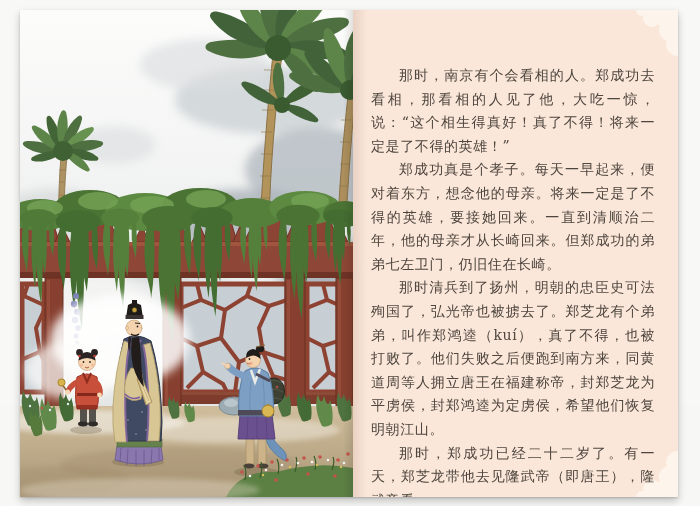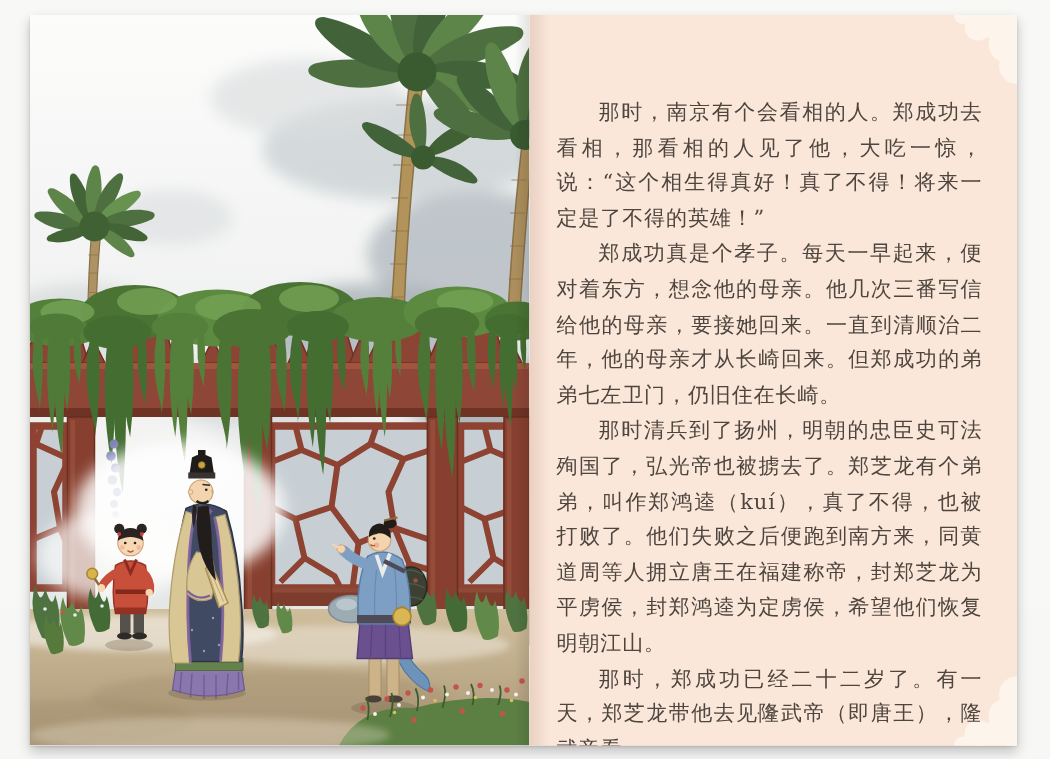--- a/index.html
+++ b/index.html
@@ -469,21 +469,21 @@
             <circle cx="30" cy="10" r="9"></circle>
             <circle cx="48" cy="22" r="11"></circle>
           <circle cx="56" cy="36" r="12"></circle>
             <circle cx="20" cy="2" r="6"></circle>
             <circle cx="58" cy="10" r="12"></circle>
         </g>
       </svg>
 
       <div class="story">
         <p>那时，南京有个会看相的人。郑成功去看相，那看相的人见了他，大吃一惊，说：“这个相生得真好！真了不得！将来一定是了不得的英雄！”</p>
-        <p>郑成功真是个孝子。每天一早起来，便对着东方，想念他的母亲。他几次三番写信给他的母亲，要接她回来。一直到清顺治二年，他的母亲才从长崎回来。但郑成功的弟弟七左卫门，仍旧住在长崎。</p>
+        <p>郑成功真是个孝子。每天一早起来，便对着东方，想念他的母亲。将来一定是了不得的英雄，要接她回来。一直到清顺治二年，他的母亲才从长崎回来。但郑成功的弟弟七左卫门，仍旧住在长崎。</p>
         <p>那时清兵到了扬州，明朝的忠臣史可法殉国了，弘光帝也被掳去了。郑芝龙有个弟弟，叫作郑鸿逵（kuí），真了不得，也被打败了。他们失败之后便跑到南方来，同黄道周等人拥立唐王在福建称帝，封郑芝龙为平虏侯，封郑鸿逵为定虏侯，希望他们恢复明朝江山。</p>
         <p>那时，郑成功已经二十二岁了。有一天，郑芝龙带他去见隆武帝（即唐王），隆武帝看</p>
       </div>
 
       <div class="page-number">·9·</div>
     </div>
 
   </div>
 </div>
 

